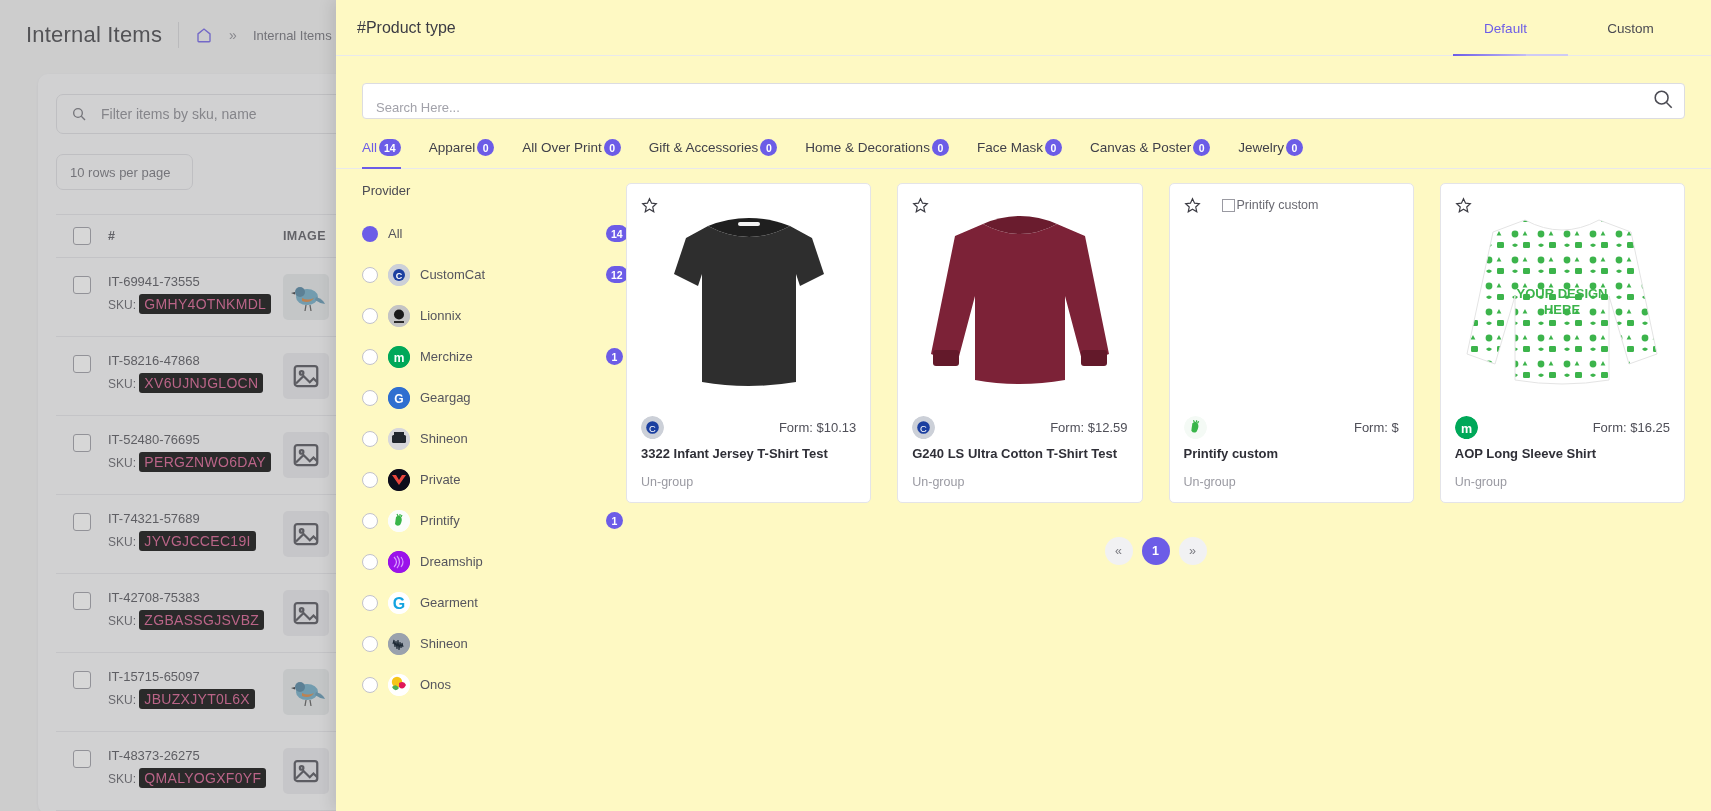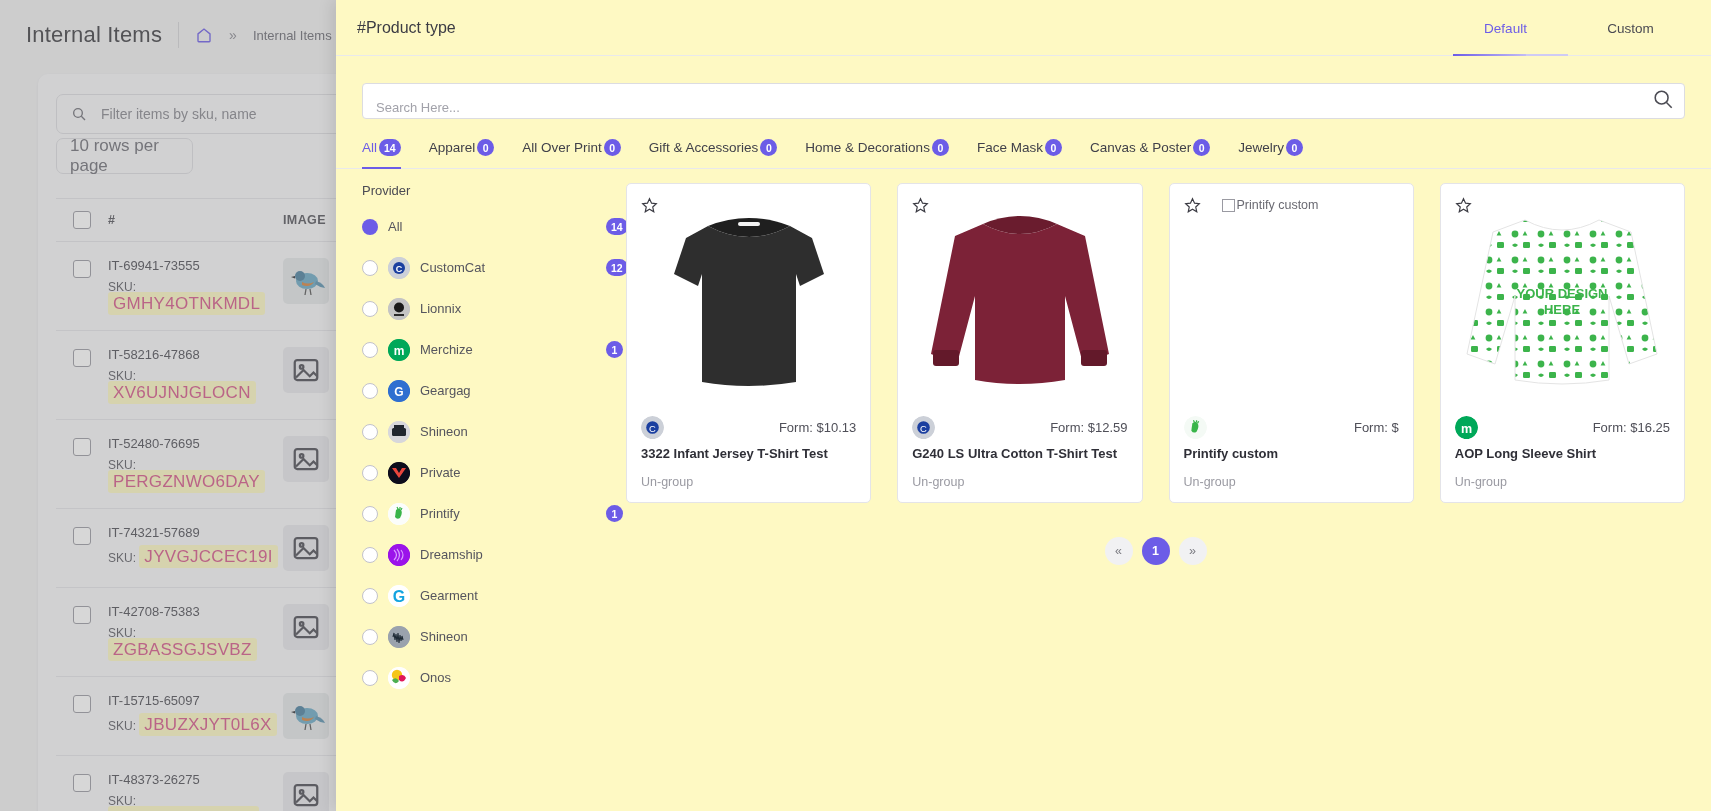--- a/index.html
+++ b/index.html
@@ -40,25 +40,25 @@
     box-shadow: 0 1px 3px rgba(0,0,0,.06);
     padding: 20px 18px 0 18px;
   }
   .bg-search {
     display:flex; align-items:center; gap: 14px;
     height: 40px; border: 1px solid #dcdce1; border-radius: 7px;
     padding: 0 14px; background: #f7f7f8;
   }
   .bg-search span.ph { color: #86868e; font-size: 14px; }
   .bg-rows {
-    margin-top: 4px;
+    margin-top: 20px;
     width: 137px; height: 36px;
     border: 1px solid #dcdce1; border-radius: 7px;
     display:flex; align-items:center; padding: 0 13px;
-    color: #6e6e76; font-size: 17px;
+    color: #6e6e76; font-size: 13px;
   }
   .bg-thead {
     display:flex; align-items:center;
     margin-top: 24px; padding: 12px 0 12px 0;
     border-top: 1px solid #e2e2e6;
     border-bottom: 1px solid #e2e2e6;
     font-size: 12.5px; color: #53535b; font-weight: 700; letter-spacing: .4px;
   }
   .cb {
     width: 18px; height: 18px; border: 1.6px solid #9a9aa2; border-radius: 3px;
@@ -70,22 +70,22 @@
   .bg-row {
     display:flex; align-items:flex-start; padding: 16px 0;
     border-bottom: 1px solid #e4e4e8;
   }
   .bg-row .c1 { width: 52px; display:flex; justify-content:center; padding-top: 2px;}
   .bg-row .c2 { width: 175px; }
   .bg-row .c3 { width: 120px; display:flex; justify-content:flex-start; }
   .row-id { font-size: 13px; color: #4d4d55; margin-bottom: 7px;}
   .row-sku { font-size: 12px; color: #5a5a62; }
   .sku-chip {
-    background: #fef9c3; color: #d4568a; border-radius: 3px;
-    padding: 2px 5px; font-size: 17px; letter-spacing: .3px;
+    background: #000000; color: #d4568a; border-radius: 3px;
+    padding: 2px 5px; font-size: 14px; letter-spacing: .3px;
   }
   .thumb {
     width: 46px; height: 46px; border-radius: 5px; background:#e6e6ea;
     display:flex; align-items:center; justify-content:center;
   }
   .thumb.bird { background: #e3e6e8; }
 
   
   #drawer {
     position: absolute; left: 336px; top: 0; width: 1375px; height: 811px;
@@ -145,21 +145,21 @@
     min-width: 17px; height: 17px; border-radius: 9px;
     display:inline-flex; align-items:center; justify-content:center; padding: 0 5px;
   }
 
   .dr-body { flex: 1; display:flex; overflow: hidden; }
 
   
   .prov {
     width: 290px; flex: none; padding: 14px 0 0 26px;
   }
-  .prov-title { font-size: 13px; color: #4b4b54; margin-bottom: 8px; }
+  .prov-title { font-size: 13px; color: #4b4b54; margin-bottom: 15px; }
   .prov-item {
     display:flex; align-items:center; gap: 10px;
     height: 41px;
     font-size: 13px; color: #55555e;
     position: relative;
   }
   .radio {
     width: 16px; height: 16px; border-radius: 50%;
     border: 1.4px solid #c2c2cb; background: #fff; flex:none;
   }

